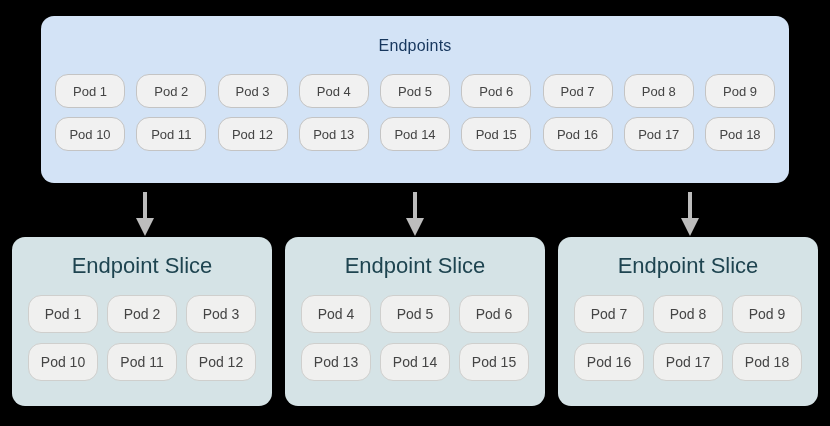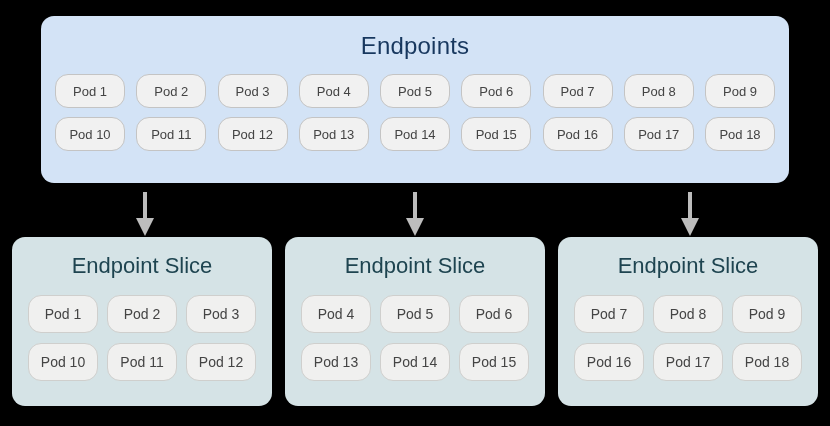--- a/index.html
+++ b/index.html
@@ -34,21 +34,21 @@
     border-radius: 13px;
     box-shadow: 0 2px 3px rgba(0,0,0,0.30);
     box-sizing: border-box;
   }
   .endpoints-title {
     position: absolute;
     left: 0;
     top: 15px;
     width: 100%;
     text-align: center;
-    font-size: 24px;
+    font-size: 16px;
     color: #17375e;
     letter-spacing: 0.2px;
     line-height: 30px;
   }
   .endpoints-rows {
     position: absolute;
     left: 14px;
     top: 58px;
     right: 14px;
   }

